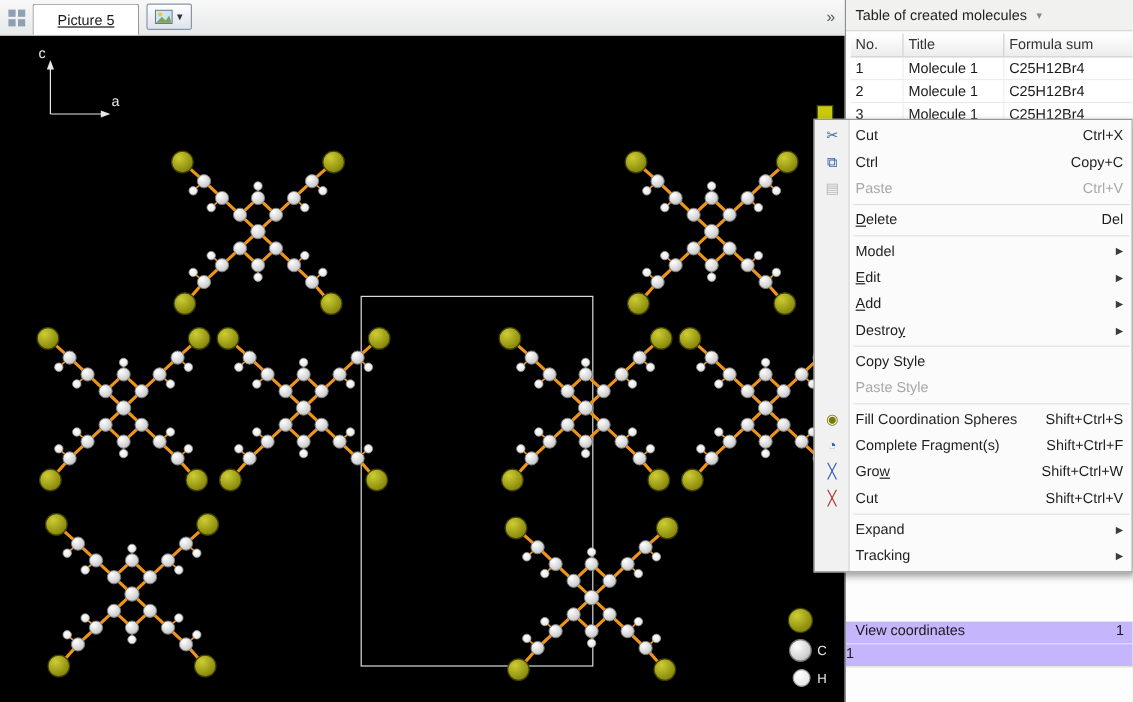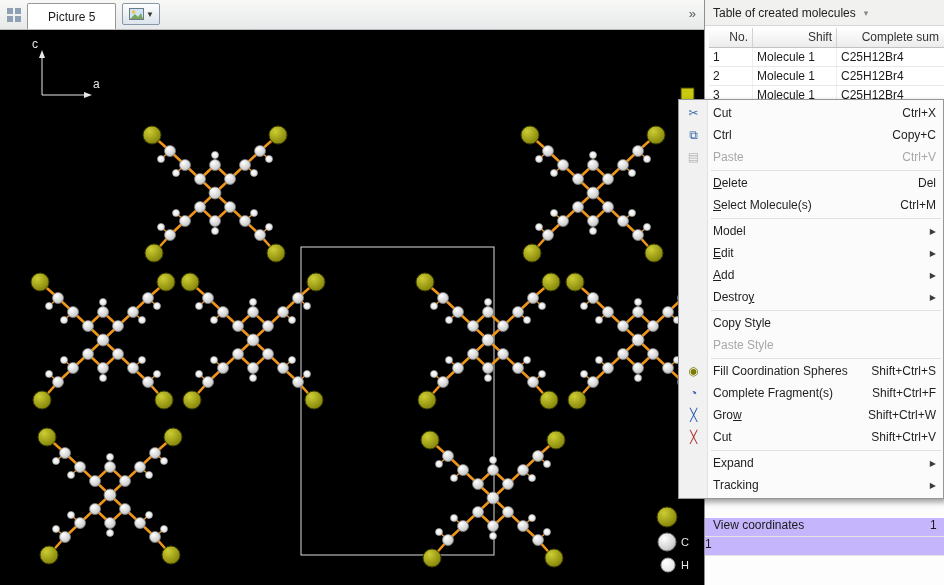--- a/index.html
+++ b/index.html
@@ -6,40 +6,40 @@
   body { font-family:"Liberation Sans", sans-serif; background:#fff; }
   #app { position:relative; width:944px; height:585px; overflow:hidden; background:#fff; font-size:12px; color:#1a1a1a; }
 
   
   #tabbar { position:absolute; left:0; top:0; width:704px; height:30px;
             background:linear-gradient(#f8f8f7,#e7e9ea); border-bottom:1px solid #b9b9b9;
             display:flex; align-items:flex-end; }
   .grid-icon { position:absolute; left:6px; top:7px; width:16px; height:16px; }
   .tab { position:relative; margin-left:27px; height:26px; padding:0 20px; background:#fff;
          border:1px solid #979797; border-bottom:none; border-radius:2px 2px 0 0;
-         display:flex; align-items:center; font-size:12px; color:#1a1a1a; }
+         display:flex; align-items:center; font-size:12px; color:#1a1a1a;text-decoration:underline; }
   .pic-btn { margin-left:6px; margin-bottom:4px; height:22px; width:38px; border:1px solid #8a97a8;
              border-radius:2px; background:linear-gradient(#fefefe,#dde4ec);
              display:flex; align-items:center; justify-content:center; gap:2px; }
   .pic-btn .dd { font-size:8px; color:#333; }
   .overflow-btn { position:absolute; right:8px; top:6px; color:#555; font-size:13px; }
 
   
   #canvas { position:absolute; left:0; top:30px; width:704px; height:555px; background:#000; overflow:hidden; }
 
   
   #panel { position:absolute; left:704px; top:0; width:240px; height:585px; background:#fdfdfd;
            border-left:1px solid #8f8f8f; }
   .panel-header { height:26px; background:#f1f1f0; border-bottom:1px solid #d8d8d8;
                   display:flex; align-items:center; padding:12px 8px; color:#222; }
   .panel-header .pm { margin-left:8px; color:#888; font-size:9px; }
   .tbl { position:absolute; left:4px; top:28px; right:0; }
   .thead { display:flex; height:20px; background:linear-gradient(#ffffff,#ececec);
            border-bottom:1px solid #c2c2c2; }
-  .thc { padding:2px 4px; border-right:1px solid #d2d2d2; color:#333; overflow:hidden; white-space:nowrap;text-align:right; }
+  .thc { padding:2px 4px; border-right:1px solid #d2d2d2; color:#333; overflow:hidden; white-space:nowrap; }
   .trow { display:flex; height:19px; border-bottom:1px solid #e9e9e9; background:#fff; }
   .tc { padding:2px 4px; border-right:1px solid #efefef; overflow:hidden; white-space:nowrap; }
   .c-no { width:44px; } .c-title { width:84px; } .c-formula { width:106px; border-right:none; }
 
   .props { position:absolute; left:0; top:518px; right:0; }
   .prow { display:flex; height:19px; border-bottom:1px solid #e4e4e4; background:#c4b5fd; align-items:flex-start; }
   .prow .pl { flex:1; padding-left:8px; overflow:hidden; white-space:nowrap; color:#1a1a1a; }
   .prow .pv { width:14px; text-align:left; overflow:hidden; color:#1a1a1a; }
 
   
@@ -186,22 +186,22 @@
   </div>
 
   <div id="panel">
     <div class="panel-header">
       <span>Table of created molecules</span>
       <span class="pm">▾</span>
     </div>
     <div class="tbl">
       <div class="thead">
         <div class="thc c-no">No.</div>
-        <div class="thc c-title">Shift</div>
-        <div class="thc c-formula">Complete sum</div>
+        <div class="thc c-title">Title</div>
+        <div class="thc c-formula">Formula sum</div>
       </div>
       <div id="tbody">
           <div class="trow">
             <div class="tc c-no">1</div>
             <div class="tc c-title">Molecule 1</div>
             <div class="tc c-formula">C25H12Br4</div>
           </div>
           <div class="trow">
             <div class="tc c-no">2</div>
             <div class="tc c-title">Molecule 1</div>
@@ -241,25 +241,20 @@
           <span class="menu-icon" style="color: rgb(184, 184, 184);">▤</span>
           <span class="menu-label">Paste</span>
           <span class="menu-right">Ctrl+V</span>
         </div>
         <div class="menu-sep"></div>
         <div class="menu-item">
           <span class="menu-icon"></span>
           <span class="menu-label"><u>D</u>elete</span>
           <span class="menu-right">Del</span>
         </div>
-        <div class="menu-item">
-          <span class="menu-icon"></span>
-          <span class="menu-label"><u>S</u>elect Molecule(s)</span>
-          <span class="menu-right">Ctrl+M</span>
-        </div>
         <div class="menu-sep"></div>
         <div class="menu-item">
           <span class="menu-icon"></span>
           <span class="menu-label">Model</span>
           <span class="menu-right arrow">▶</span>
         </div>
         <div class="menu-item">
           <span class="menu-icon"></span>
           <span class="menu-label"><u>E</u>dit</span>
           <span class="menu-right arrow">▶</span>

